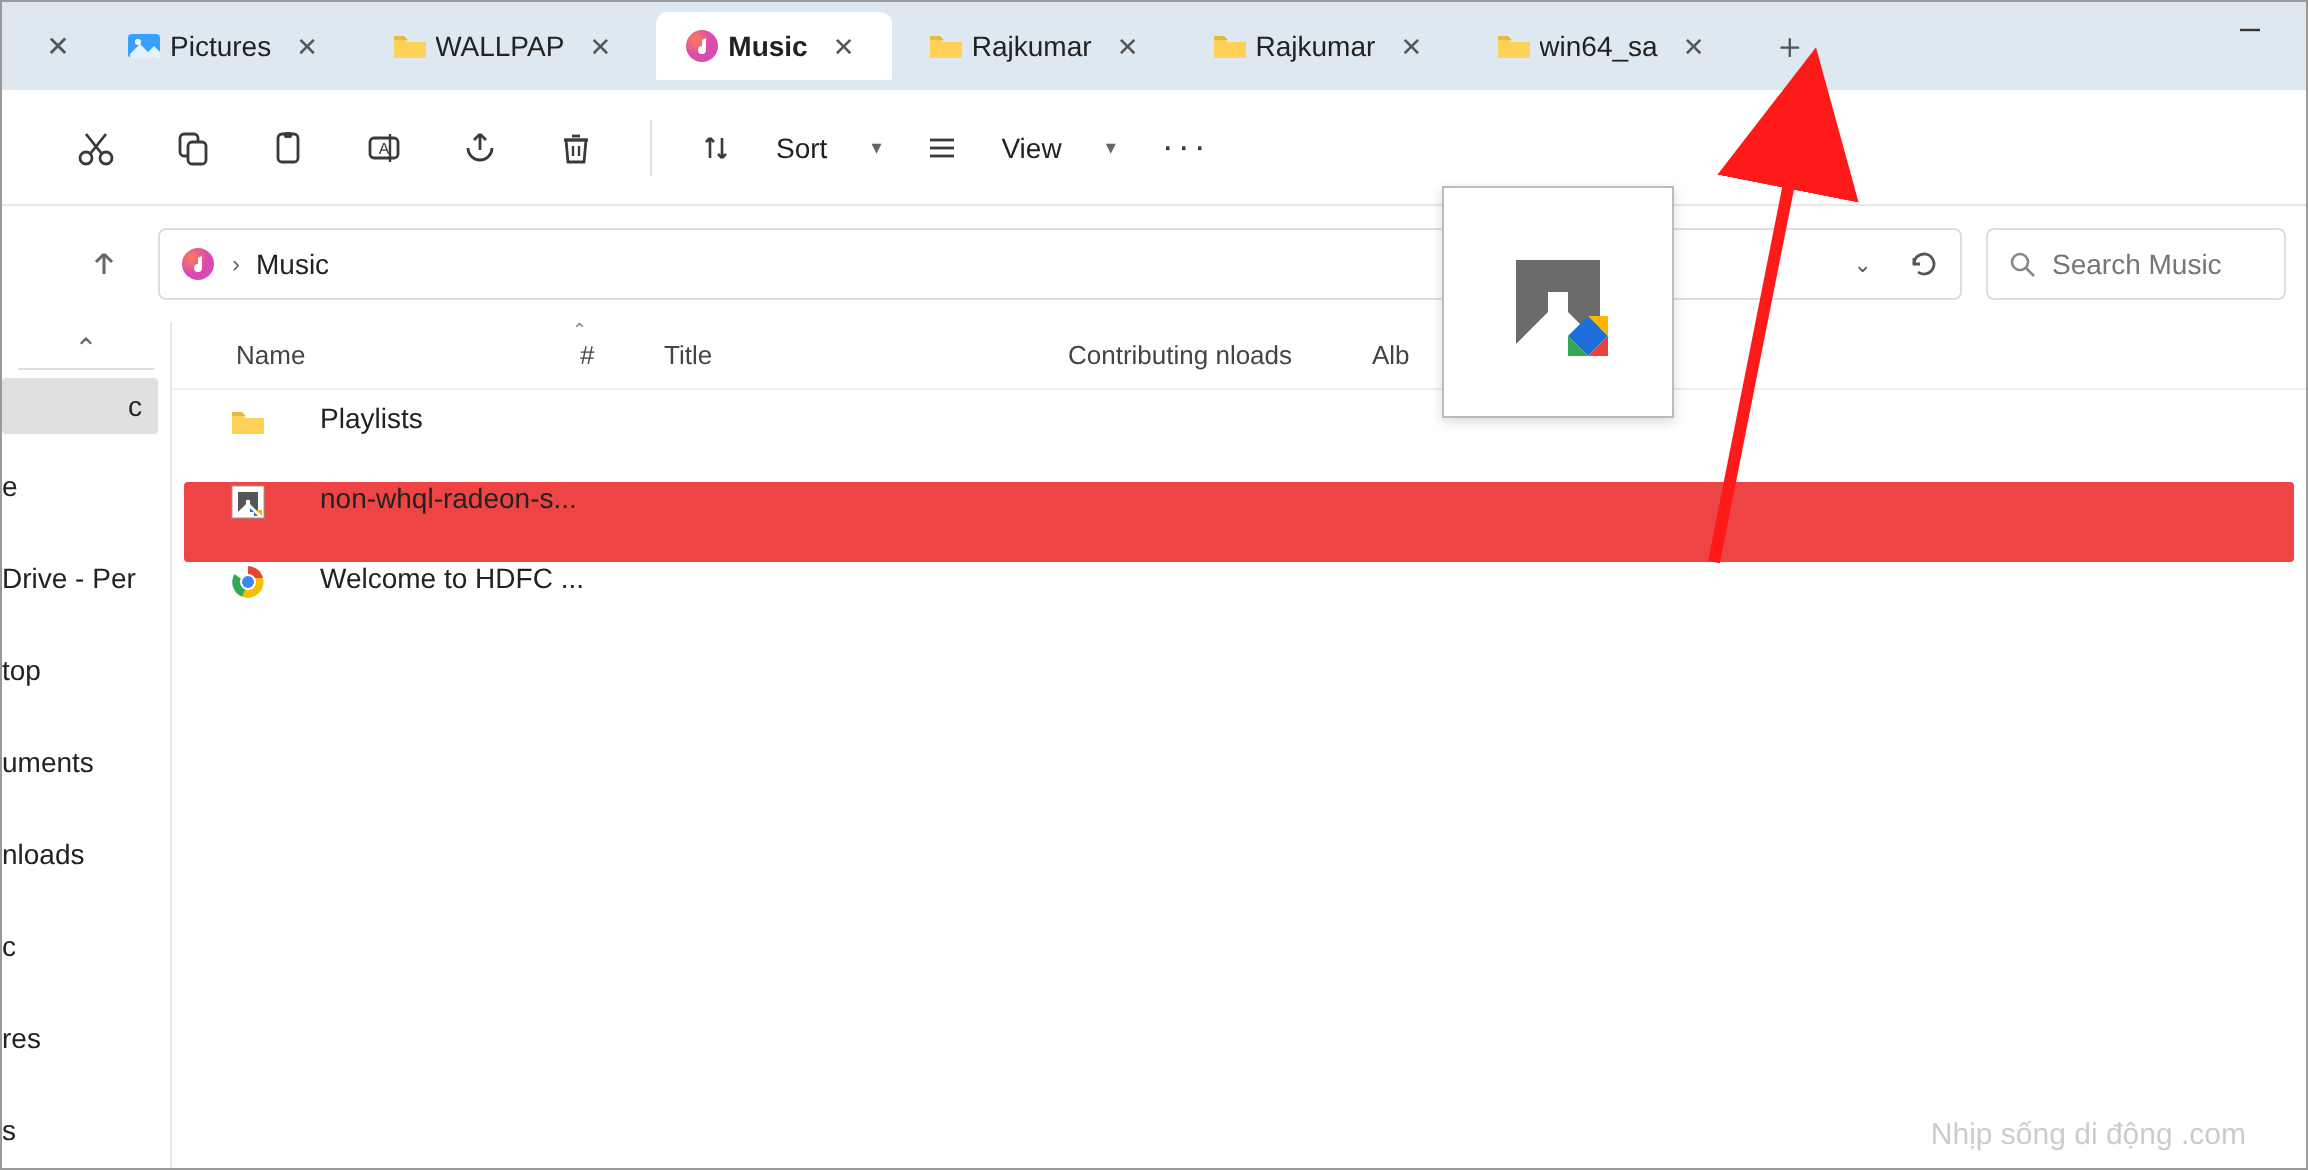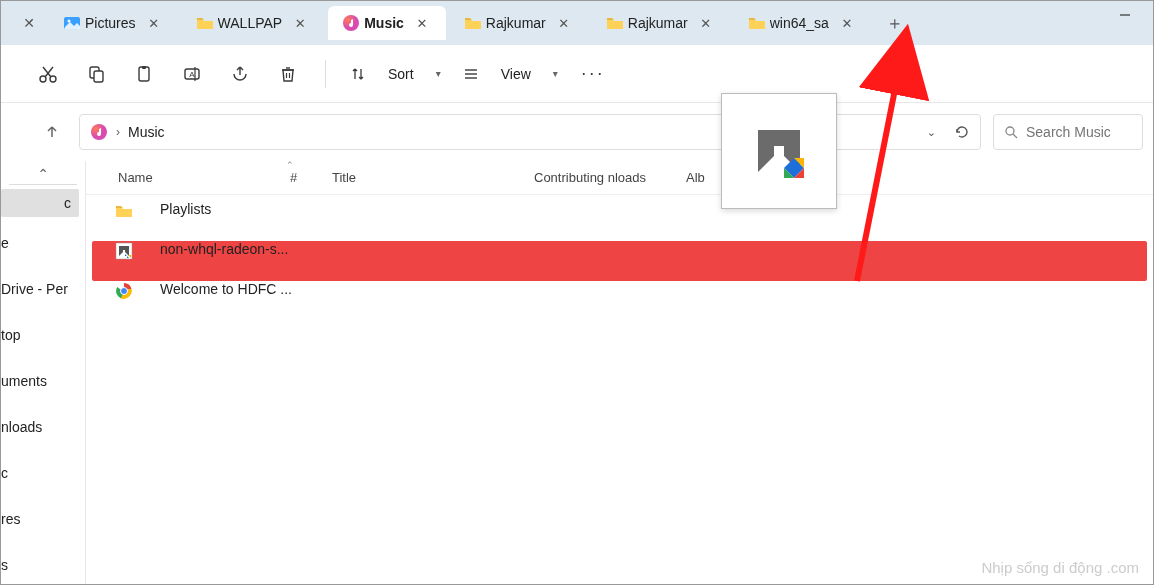--- a/index.html
+++ b/index.html
@@ -45,21 +45,21 @@
 .col { padding:0 8px; cursor:pointer; }
 .sort-caret { font-size:9px; color:#888; position:absolute; left:200px; top:-1px; }
 .file-list { padding-top:6px; }
 .file-row { height:40px; display:flex; padding-left:22px; gap:26px; font-size:14px; color:#222; cursor:pointer; border-radius:2px; margin:0 6px; }
 .file-row.selected { background:#ef4444; }
 .file-icon { width:20px; height:20px; display:flex; align-items:center; justify-content:center; }
 
 .folder-svg { width:18px; height:14px; }
 .drag-thumb { position:absolute; top:92px; left:720px; width:116px; height:116px; background:#fff; border:1px solid #bbb; box-shadow:0 2px 6px rgba(0,0,0,0.15); display:flex; align-items:center; justify-content:center; z-index:20; }
 .arrow-annot { position:absolute; z-index:19; pointer-events:none; }
-.watermark { position:absolute; right:14px; bottom:8px; color:#ccc; font-size:15px; }
+.watermark { position:absolute; right:30px; bottom:8px; color:#ccc; font-size:15px; }
 
 
 svg { display:block; }
 </style>
 </head>
 <body>
 
 <div class="window-controls">
   <div class="win-btn">
     <svg width="12" height="12">

